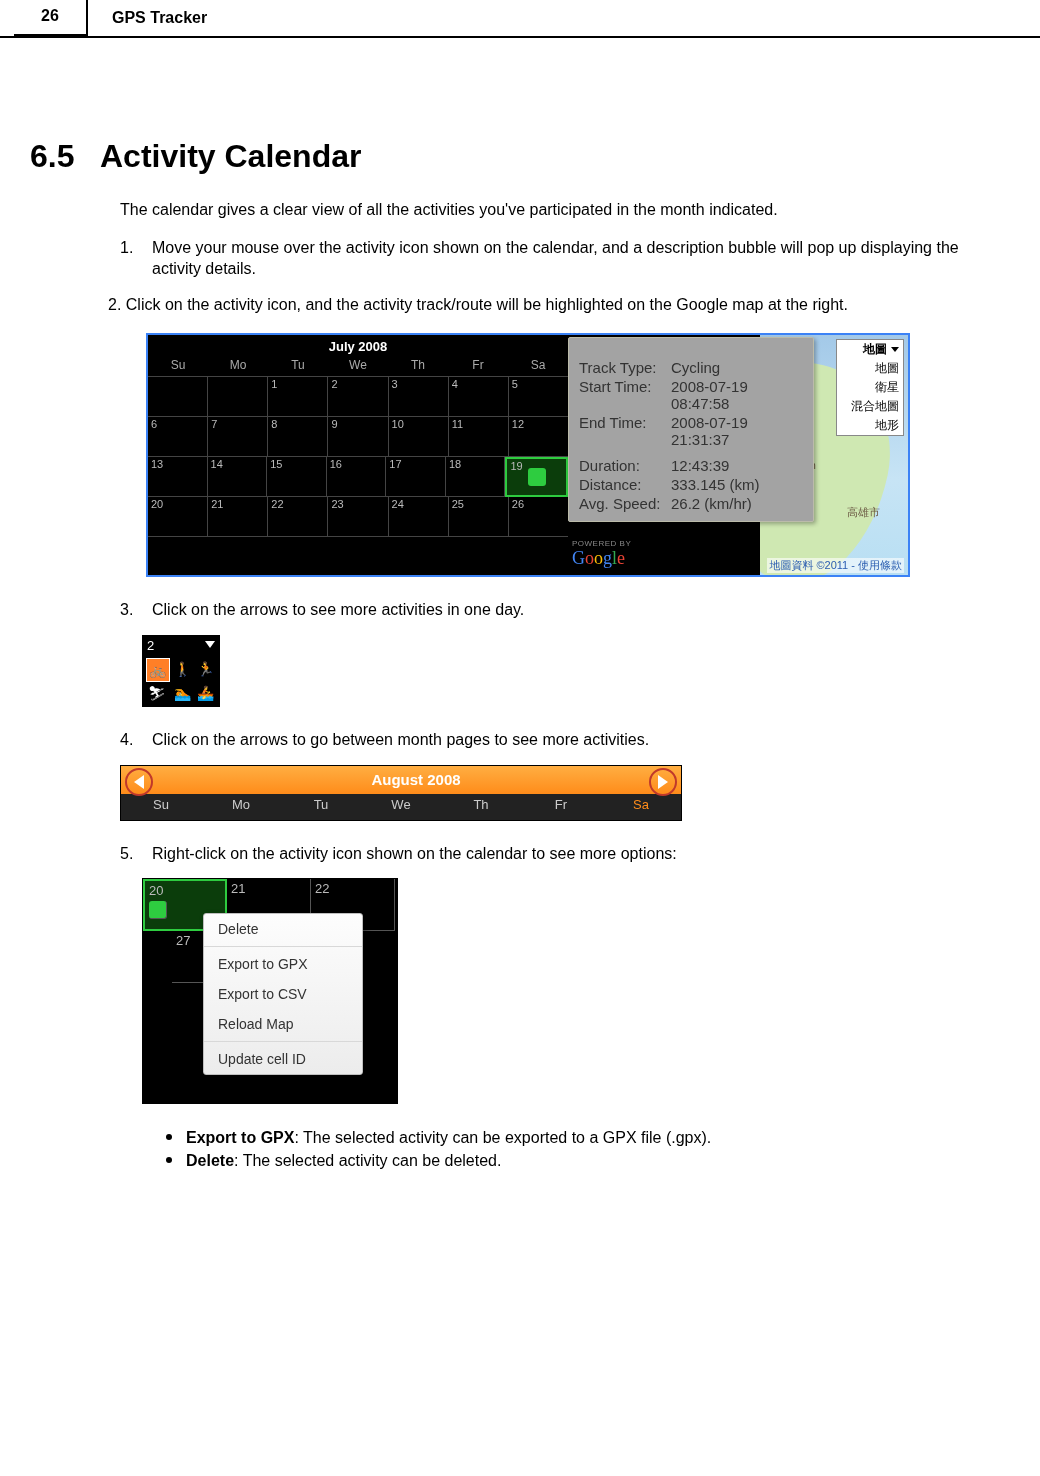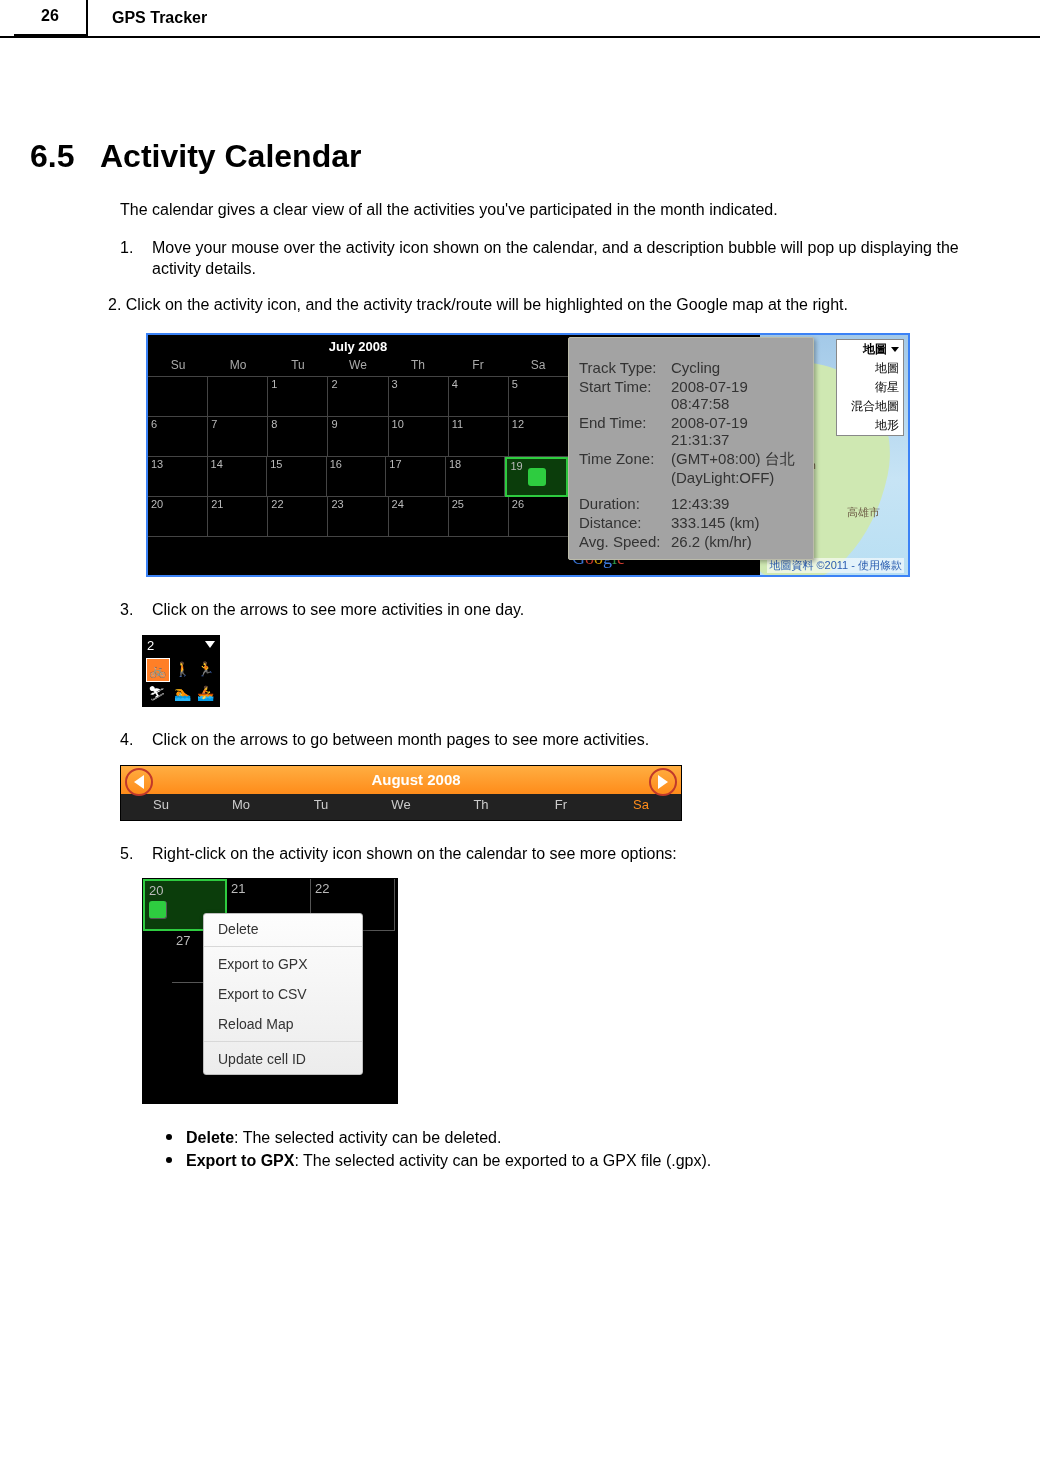--- a/index.html
+++ b/index.html
@@ -401,24 +401,20 @@
                 <td>Cycling</td>
               </tr>
           <tr>
                 <td class="lab">Start Time:</td>
                 <td>2008-07-19 08:47:58</td>
               </tr>
           <tr>
                 <td class="lab">End Time:</td>
                 <td>2008-07-19 21:31:37</td>
               </tr>
-          <tr>
-                <td class="lab">Time Zone:</td>
-                <td>(GMT+08:00) 台北 (DayLight:OFF)</td>
-              </tr>
           <tr class="tt-gap">
                 <td class="lab">Duration:</td>
                 <td>12:43:39</td>
               </tr>
           <tr>
                 <td class="lab">Distance:</td>
                 <td>333.145 (km)</td>
               </tr>
           <tr>
                 <td class="lab">Avg. Speed:</td>
@@ -521,19 +517,19 @@
         <div class="sep"></div>
         <div class="mitem">Export to GPX</div>
         <div class="mitem">Export to CSV</div>
         <div class="mitem">Reload Map</div>
         <div class="sep"></div>
         <div class="mitem">Update cell ID</div>
       </div>
     </div>
 
     <ul class="blist">
+      <li><b>Export to GPX</b><span>: The selected activity can be exported to a GPX file (.gpx).</span></li>
       <li><b>Delete</b><span>: The selected activity can be deleted.</span></li>
-      <li><b>Export to GPX</b><span>: The selected activity can be exported to a GPX file (.gpx).</span></li>
     </ul>
 
   </div>
 
 </div>
 
 </body></html>

